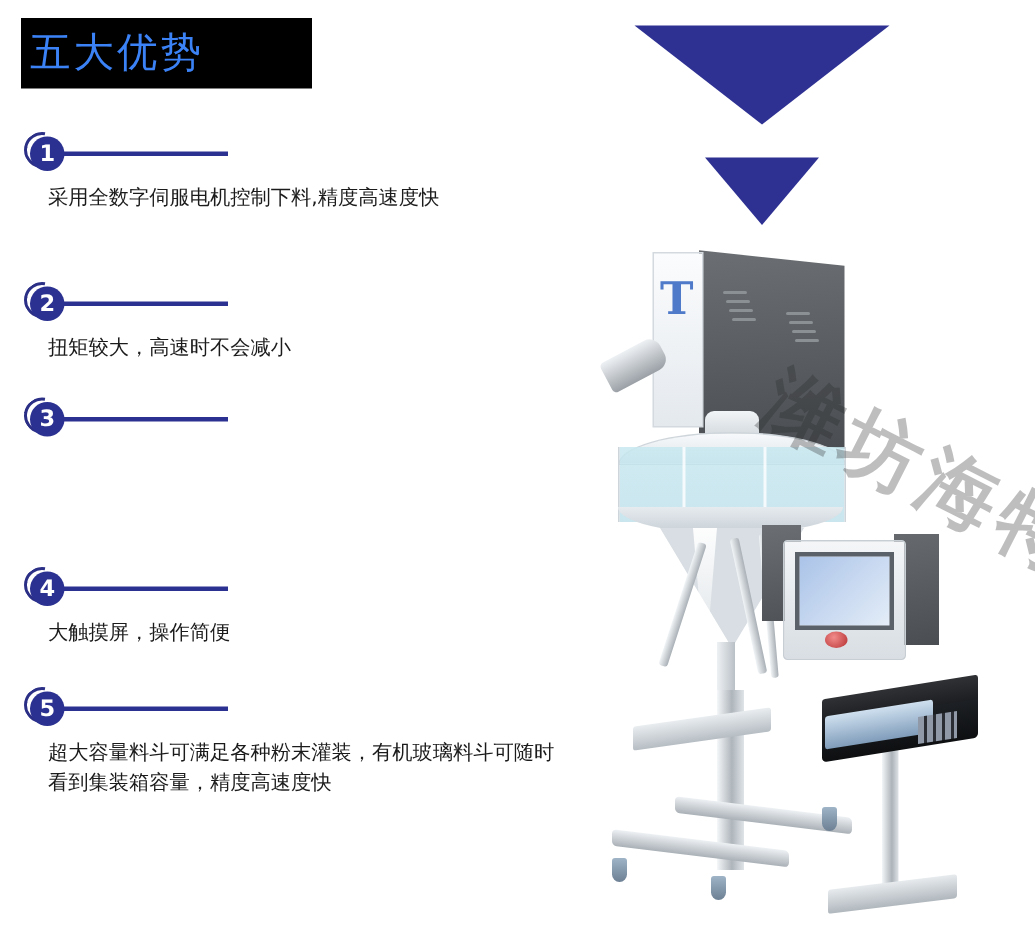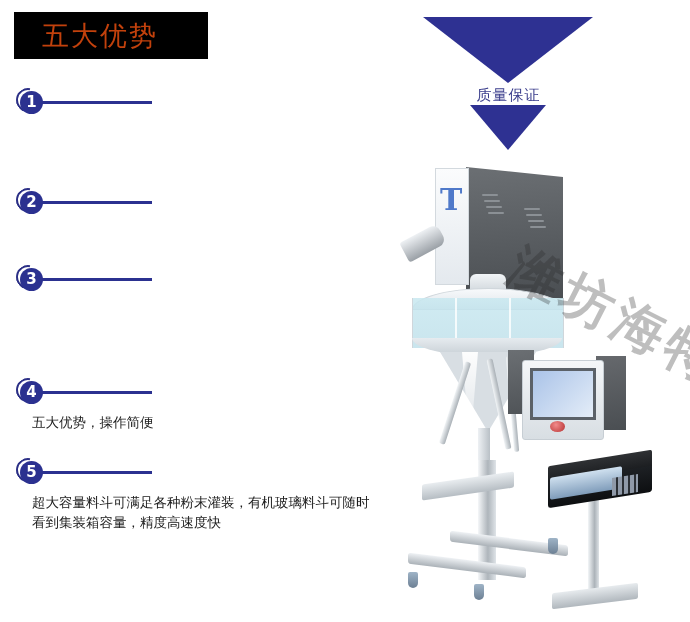--- a/index.html
+++ b/index.html
@@ -23,25 +23,25 @@
     position: absolute;
     left: 14px;
     top: 12px;
     width: 194px;
     height: 47px;
     background: #000000;
     display: flex;
     align-items: center;
   }
   #title-box .title-text {
-    color: #c2410c;
+    color: #3b82f6;
     font-size: 27px;
     font-weight: 400;
     letter-spacing: 2px;
-    padding-left: 28px;
+    padding-left: 6px;
     line-height: 1;
     font-family: "DejaVu Sans", "Liberation Sans", sans-serif;
   }
 
   .adv-item {
     position: absolute;
     left: 0;
     width: 400px;
   }
   .adv-head {
@@ -224,69 +224,70 @@
   </div>
 
   <div class="adv-item" style="top:88px;">
     <div class="adv-head">
       <div class="badge">
         <div class="ring"></div>
         <div class="disc">1</div>
       </div>
       <div class="rule"></div>
     </div>
+    <div class="adv-text">采用全数字伺服电机控制下料,精度高速度快</div>
   </div>
 
   <div class="adv-item" style="top:188px;">
     <div class="adv-head">
       <div class="badge">
         <div class="ring"></div>
         <div class="disc">2</div>
       </div>
       <div class="rule"></div>
     </div>
+    <div class="adv-text">扭矩较大，高速时不会减小</div>
   </div>
 
   <div class="adv-item" style="top:265px;">
     <div class="adv-head">
       <div class="badge">
         <div class="ring"></div>
         <div class="disc">3</div>
       </div>
       <div class="rule"></div>
     </div>
   </div>
 
   <div class="adv-item" style="top:378px;">
     <div class="adv-head">
       <div class="badge">
         <div class="ring"></div>
         <div class="disc">4</div>
       </div>
       <div class="rule"></div>
     </div>
-    <div class="adv-text">五大优势，操作简便</div>
+    <div class="adv-text">大触摸屏，操作简便</div>
   </div>
 
   <div class="adv-item" style="top:458px;">
     <div class="adv-head">
       <div class="badge">
         <div class="ring"></div>
         <div class="disc">5</div>
       </div>
       <div class="rule"></div>
     </div>
     <div class="adv-text">超大容量料斗可满足各种粉末灌装，有机玻璃料斗可随时看到集装箱容量，精度高速度快</div>
   </div>
 
   <div id="funnel">
     <div class="tri-top"></div>
     <div class="tri-bot"></div>
   </div>
-  <div id="funnel-label">质量保证</div>
 
   <div id="machine">
 
     <div class="pc m-cab-dark"></div>
     <div class="pc m-vent" style="left:82px;  top:34px;"></div>
     <div class="pc m-vent" style="left:84px;  top:40px;"></div>
     <div class="pc m-vent" style="left:86px;  top:46px;"></div>
     <div class="pc m-vent" style="left:88px;  top:52px;"></div>
     <div class="pc m-vent" style="left:124px; top:48px;"></div>
     <div class="pc m-vent" style="left:126px; top:54px;"></div>

